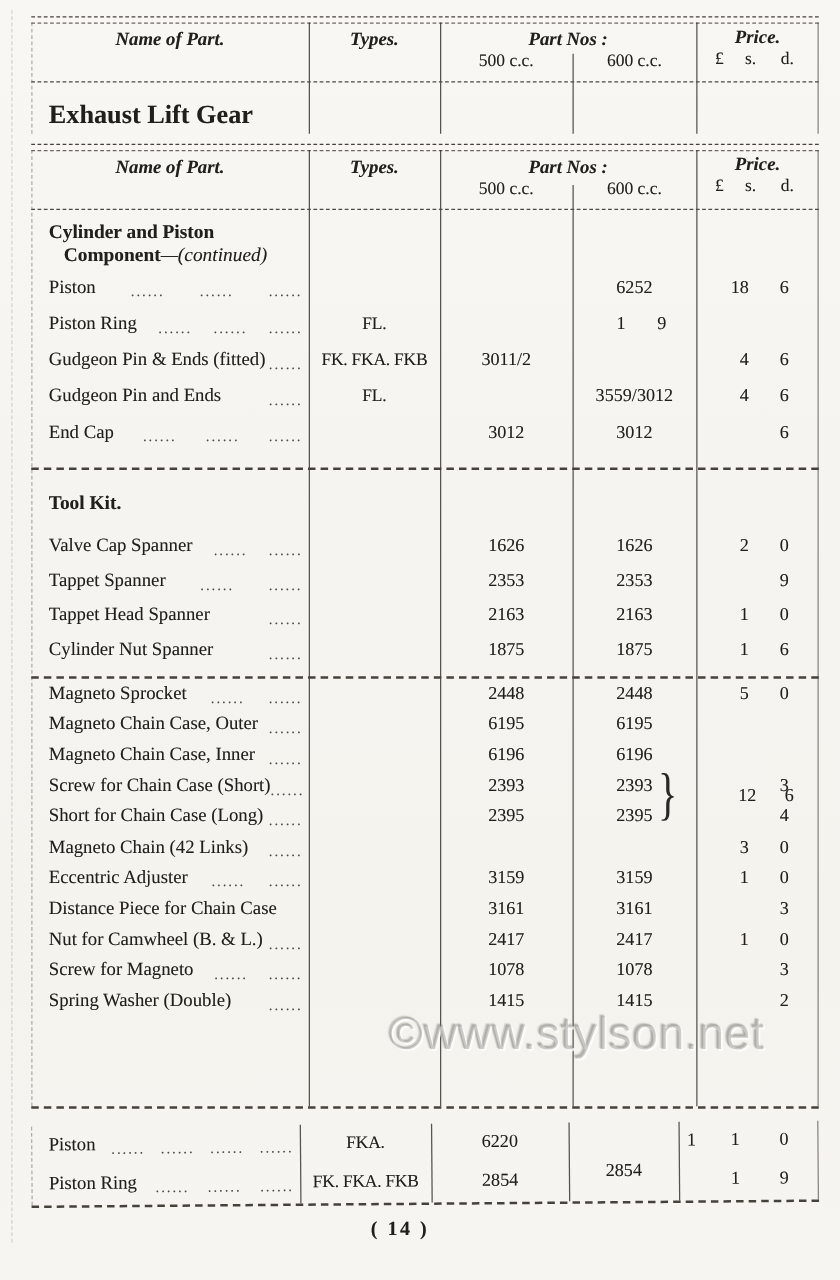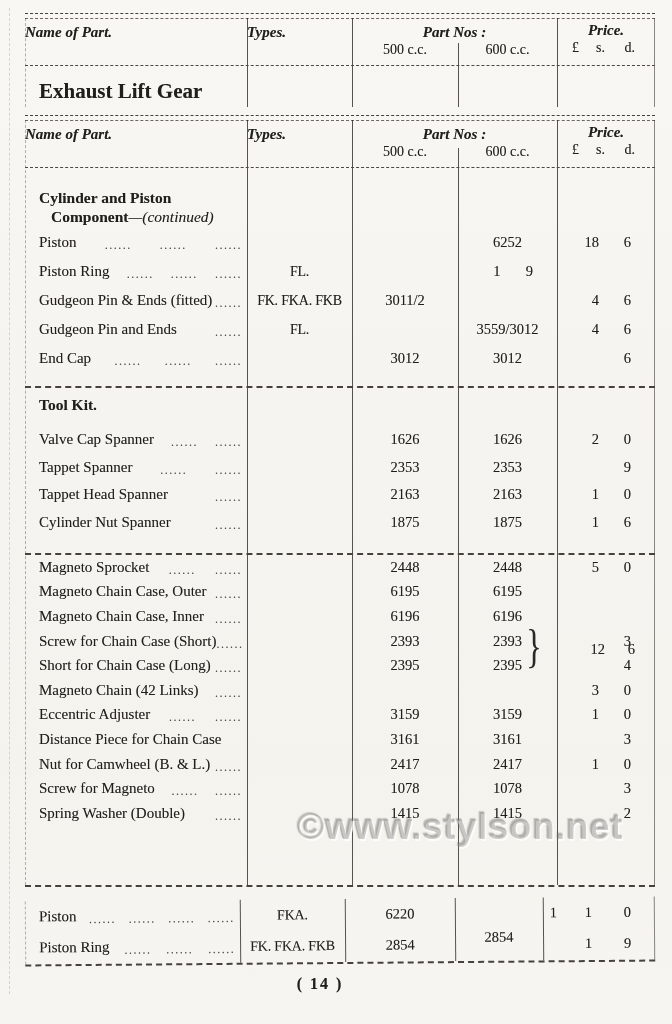--- a/index.html
+++ b/index.html
@@ -14,21 +14,21 @@
   .tbl{position:absolute;left:25px;width:630px;}
   .dbl-top{position:absolute;top:0;left:0;right:0;height:4px;
     border-top:1px dashed #45423d;border-bottom:1px dashed #6b675f;}
   .vl{position:absolute;top:5px;bottom:0;width:0;border-left:1px solid rgba(45,42,38,.8);}
   .vl0{border-left:1px dashed rgba(70,66,60,.4);}
   .vlR{border-left:1px solid rgba(45,42,38,.55);}
   
   .thead{position:relative;display:grid;grid-template-columns:222px 105px 205px 98px;
     margin-top:5px;height:47px;border-bottom:1px dashed #4c4943;}
   .hc{display:flex;flex-direction:column;justify-content:flex-start;}
-  .hital{font-style:italic;font-weight:bold;font-size:15px;padding-top:6px;}
+  .hital{font-style:italic;font-weight:bold;font-size:15px;text-align:center;padding-top:6px;}
   .pn{font-style:italic;font-weight:bold;font-size:15px;text-align:center;padding-top:6px;}
   .pn2{display:grid;grid-template-columns:106px 99px;font-size:14px;margin-top:1px;}
   .pn2 span{text-align:center;}
   .pricehead{font-style:italic;font-weight:bold;font-size:15px;text-align:center;padding-top:4px;}
   .lsd{display:flex;justify-content:flex-end;padding-right:20px;font-size:14px;margin-top:1px;}
   
   .pL{min-width:14px;text-align:right;}
   .pS{min-width:26px;text-align:right;}
   .pD{min-width:30px;text-align:right;}
   
@@ -50,37 +50,37 @@
   
   #t2{top:115px;height:770px;border-bottom:2px dashed #45423c;}
   .sec{position:relative;}
   .sec-sep{border-top:2px dashed #45423c;}
   .s1{height:198px;}
   .s2{height:165px;}
   .s3{height:355px;}
   .s1 .row{height:29px;}
   .s2 .row{height:27.5px;}
   .s3 .row{height:24.6px;}
-  .sec-h2{margin-top:20px;height:40px;padding-left:14px;font-size:15.5px;line-height:19px;}
+  .sec-h2{margin-top:8px;height:40px;padding-left:14px;font-size:15.5px;line-height:19px;}
   .h1bold{font-weight:bold;}
   .h2line{padding-left:12px;}
   .hital2{font-style:italic;}
-  .sec-head{margin-top:8px;height:30px;padding-left:14px;font-weight:bold;font-size:15.5px;display:flex;align-items:flex-start;}
+  .sec-head{margin-top:18px;height:30px;padding-left:14px;font-weight:bold;font-size:15.5px;display:flex;align-items:flex-start;}
   .s3 .sec-head{margin-top:16px;height:28px;}
   .brace{position:absolute;left:498px;top:66px;font-size:46px;line-height:52px;font-weight:normal;
     transform:scaleX(.7);color:#2a2825;text-shadow:none;}
   .brace-price{position:absolute;left:532px;width:98px;top:70px;height:48px;
     display:flex;align-items:center;justify-content:flex-end;padding-right:20px;box-sizing:border-box;font-size:14.5px;}
   
   #t3{top:899px;height:63px;border-bottom:2px dashed #45423c;transform:rotate(-.45deg);}
   #t3 .row{height:31px;}
   #t3 .vl{top:0;}
   
-  .watermark{position:absolute;left:297px;top:806px;z-index:5;
-    font-family:"Liberation Sans", sans-serif;font-weight:bold;font-size:37px;letter-spacing:.5px;
+  .watermark{position:absolute;left:311px;top:806px;z-index:5;
+    font-family:"Liberation Sans", sans-serif;font-weight:normal;font-size:37px;letter-spacing:.5px;
     color:rgba(138,136,130,.40);
     text-shadow:1.5px 1.5px 0 rgba(255,255,255,.75),-1px -1px 1px rgba(95,92,86,.30);}
   
   .pageno{position:absolute;top:975px;left:0;right:0;text-align:center;
     font-weight:bold;font-size:16px;letter-spacing:2px;transform:translateX(-16px);}
 </style>
 </head>
 <body>
 
 <div class="page">

